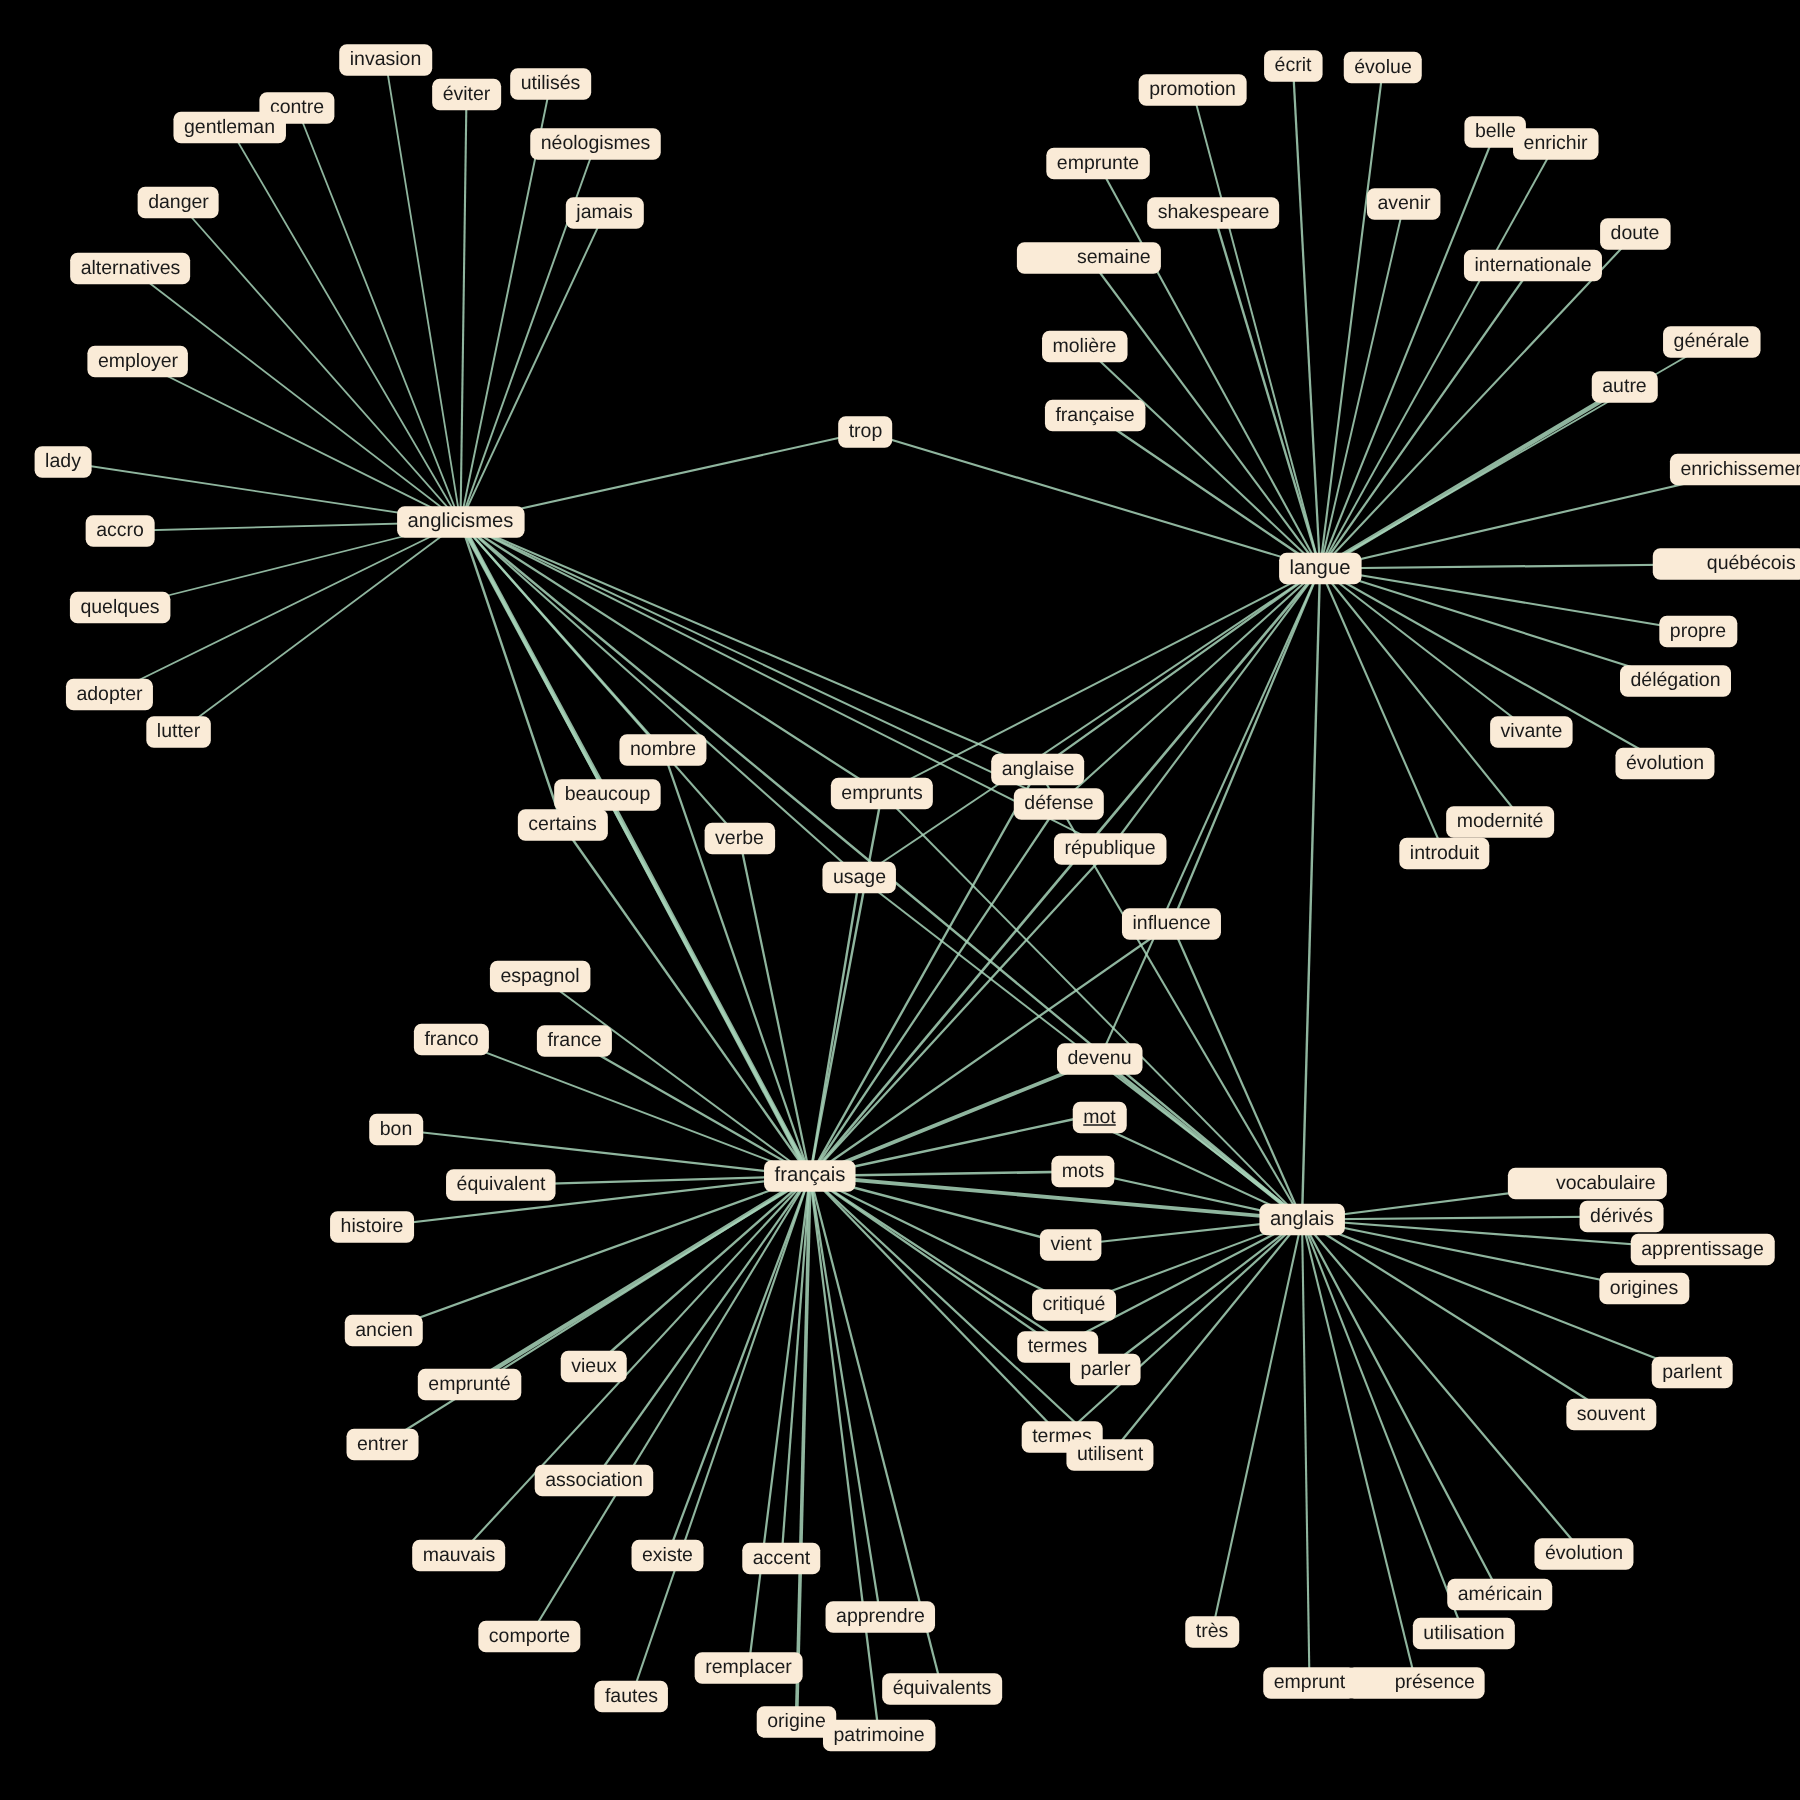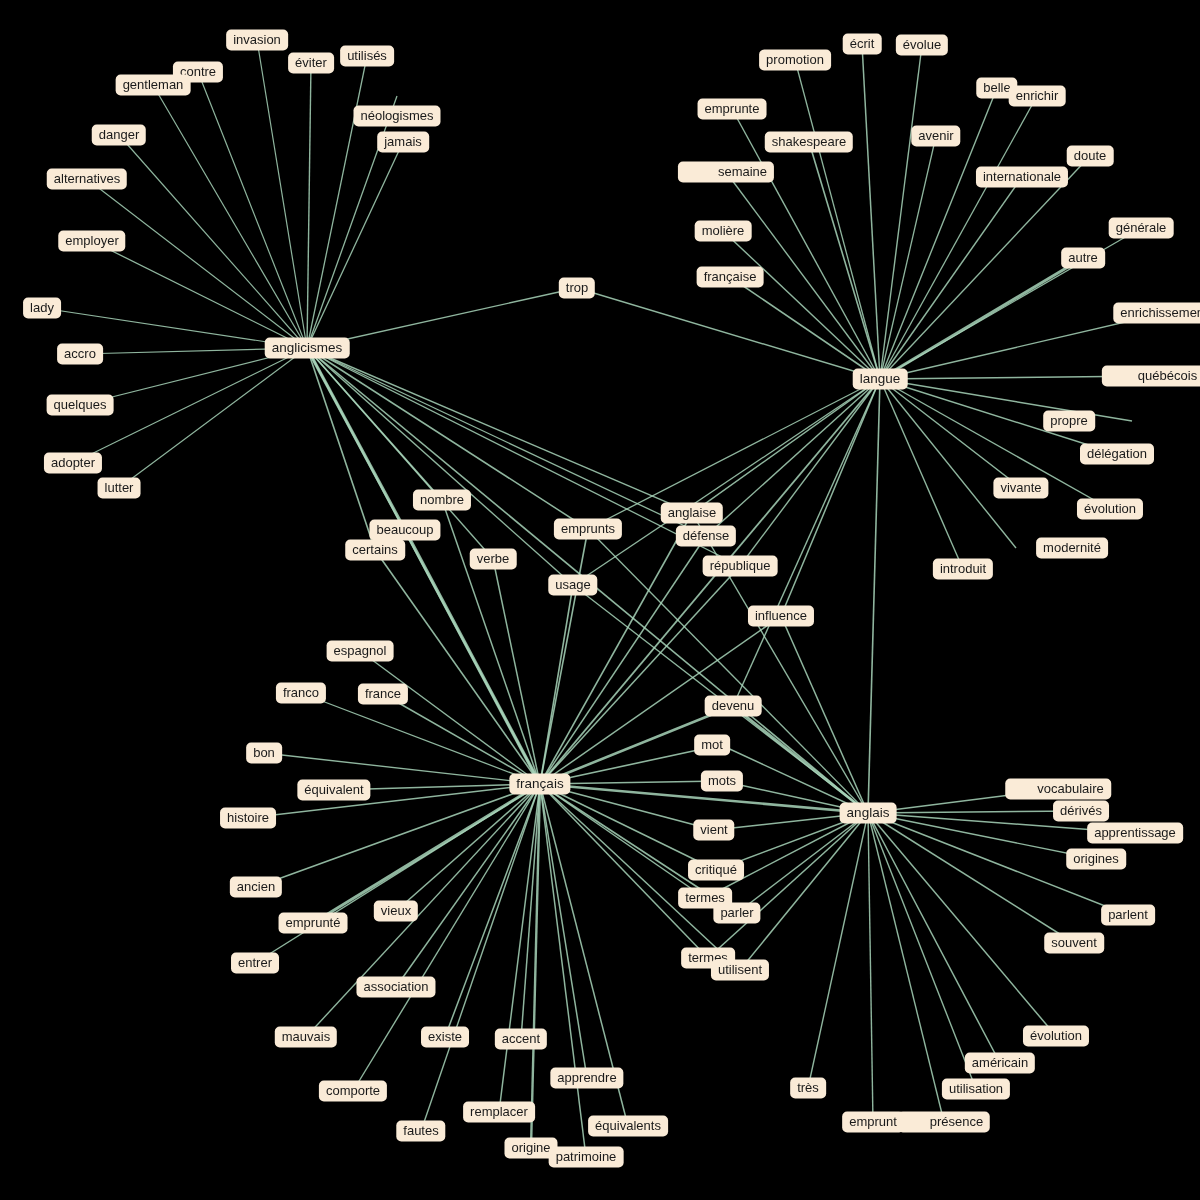--- a/index.html
+++ b/index.html
@@ -180,21 +180,21 @@
   <div id="node-layer">
       <div class="node hub" style="left: 307px; top: 348px;">anglicismes</div>
       <div class="node hub" style="left: 880px; top: 379px;">langue</div>
       <div class="node hub" style="left: 540px; top: 784px;">français</div>
       <div class="node hub" style="left: 868px; top: 813px;">anglais</div>
       <div class="node" style="left: 257px; top: 40px;">invasion</div>
       <div class="node" style="left: 311px; top: 63px;">éviter</div>
       <div class="node" style="left: 367px; top: 56px;">utilisés</div>
       <div class="node" style="left: 198px; top: 72px;">contre</div>
       <div class="node" style="left: 153px; top: 85px;">gentleman</div>
-      <div class="node" style="left: 397px; top: 96px; margin-top: 20px;">néologismes</div>
+      <div class="node" style="left: 397px; top: 96px;">néologismes</div>
       <div class="node" style="left: 119px; top: 135px;">danger</div>
       <div class="node" style="left: 403px; top: 142px;">jamais</div>
       <div class="node" style="left: 87px; top: 179px;">alternatives</div>
       <div class="node" style="left: 92px; top: 241px;">employer</div>
       <div class="node" style="left: 42px; top: 308px;">lady</div>
       <div class="node" style="left: 80px; top: 354px;">accro</div>
       <div class="node" style="left: 80px; top: 405px;">quelques</div>
       <div class="node" style="left: 73px; top: 463px;">adopter</div>
       <div class="node" style="left: 119px; top: 488px;">lutter</div>
       <div class="node" style="left: 862px; top: 44px;">écrit</div>
@@ -207,43 +207,43 @@
       <div class="node" style="left: 936px; top: 136px;">avenir</div>
       <div class="node" style="left: 1090px; top: 156px;">doute</div>
       <div class="node" style="left: 726px; top: 172px; padding-left: 40px;">semaine</div>
       <div class="node" style="left: 1022px; top: 177px;">internationale</div>
       <div class="node" style="left: 1141px; top: 228px;">générale</div>
       <div class="node" style="left: 723px; top: 231px;">molière</div>
       <div class="node" style="left: 1083px; top: 258px;">autre</div>
       <div class="node" style="left: 730px; top: 277px;">française</div>
       <div class="node" style="left: 1164px; top: 313px;">enrichissement</div>
       <div class="node" style="left: 1153px; top: 376px; padding-left: 36px;">québécois</div>
-      <div class="node" style="left: 1069px; top: 421px;">propre</div>
+      <div class="node" style="left: 1132px; top: 421px;">propre</div>
       <div class="node" style="left: 1117px; top: 454px;">délégation</div>
       <div class="node" style="left: 1021px; top: 488px;">vivante</div>
       <div class="node" style="left: 1110px; top: 509px;">évolution</div>
-      <div class="node" style="left: 1072px; top: 548px;">modernité</div>
+      <div class="node" style="left: 1000px; top: 548px;">modernité</div>
       <div class="node" style="left: 963px; top: 569px;">introduit</div>
       <div class="node" style="left: 577px; top: 288px;">trop</div>
       <div class="node" style="left: 442px; top: 500px;">nombre</div>
       <div class="node" style="left: 692px; top: 513px;">anglaise</div>
       <div class="node" style="left: 588px; top: 529px;">emprunts</div>
       <div class="node" style="left: 405px; top: 530px;">beaucoup</div>
       <div class="node" style="left: 706px; top: 536px;">défense</div>
       <div class="node" style="left: 375px; top: 550px;">certains</div>
       <div class="node" style="left: 493px; top: 559px;">verbe</div>
       <div class="node" style="left: 740px; top: 566px;">république</div>
       <div class="node" style="left: 573px; top: 585px;">usage</div>
       <div class="node" style="left: 781px; top: 616px;">influence</div>
       <div class="node" style="left: 360px; top: 651px;">espagnol</div>
       <div class="node" style="left: 301px; top: 693px;">franco</div>
       <div class="node" style="left: 383px; top: 694px;">france</div>
       <div class="node" style="left: 733px; top: 706px;">devenu</div>
       <div class="node" style="left: 264px; top: 753px;">bon</div>
-      <div class="node" style="left: 712px; top: 745px;">mot</div>
+      <div class="node" style="left: 733px; top: 745px; text-decoration: underline;">mot</div>
       <div class="node" style="left: 334px; top: 790px;">équivalent</div>
       <div class="node" style="left: 722px; top: 781px; text-align: right;">mots</div>
       <div class="node" style="left: 1058px; top: 789px; padding-left: 32px;">vocabulaire</div>
       <div class="node" style="left: 1081px; top: 811px;">dérivés</div>
       <div class="node" style="left: 248px; top: 818px;">histoire</div>
       <div class="node" style="left: 1135px; top: 833px;">apprentissage</div>
       <div class="node" style="left: 714px; top: 830px;">vient</div>
       <div class="node" style="left: 1096px; top: 859px;">origines</div>
       <div class="node" style="left: 256px; top: 887px;">ancien</div>
       <div class="node" style="left: 716px; top: 870px;">critiqué</div>

